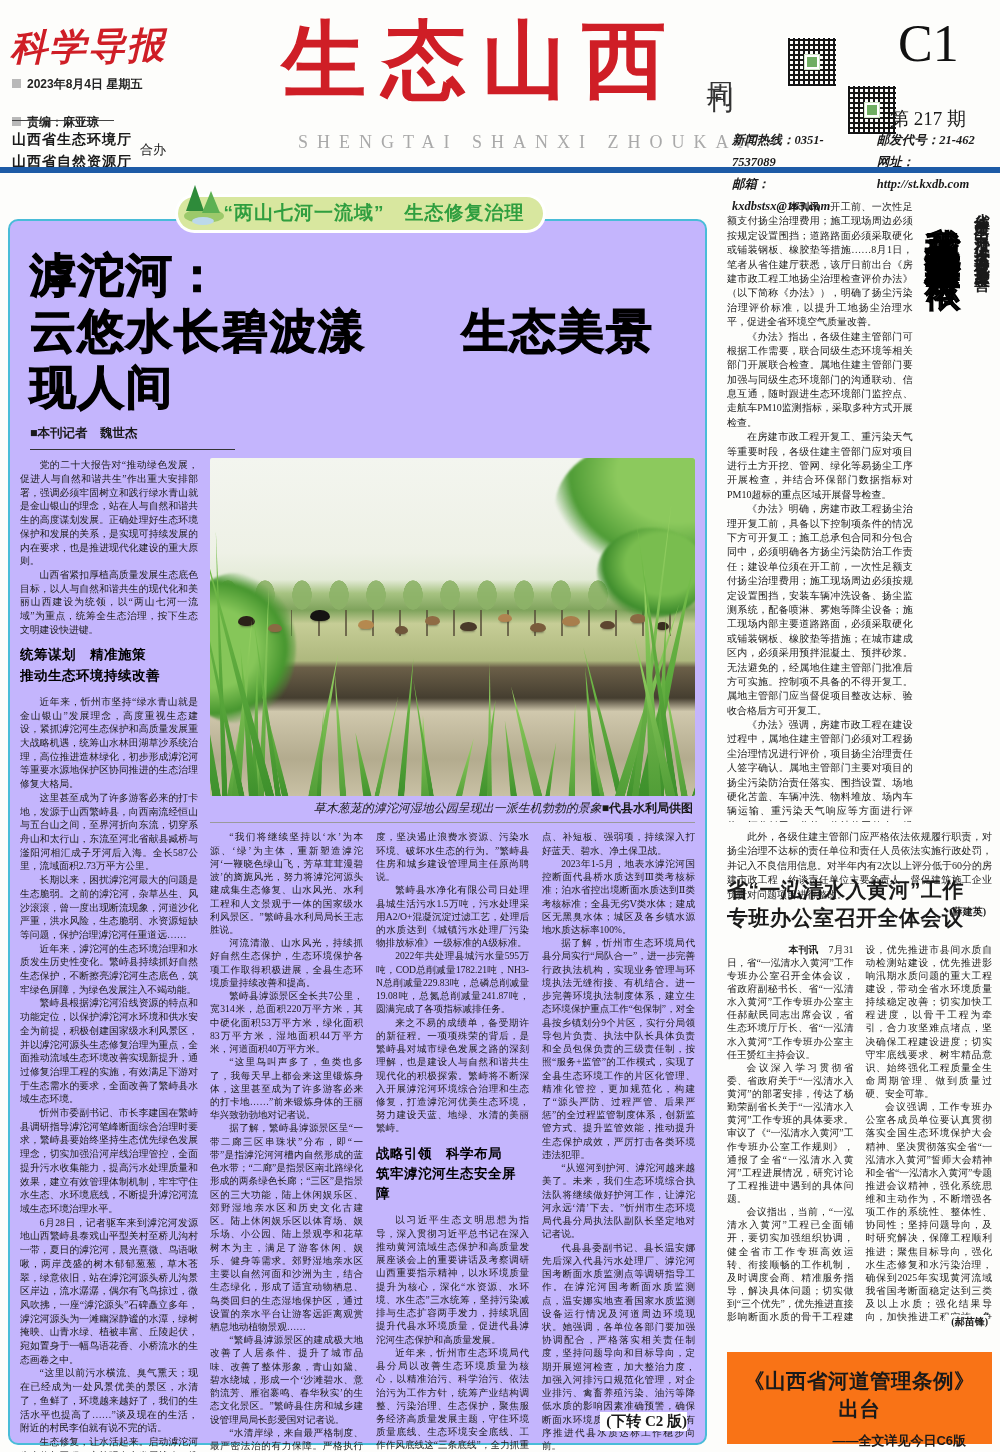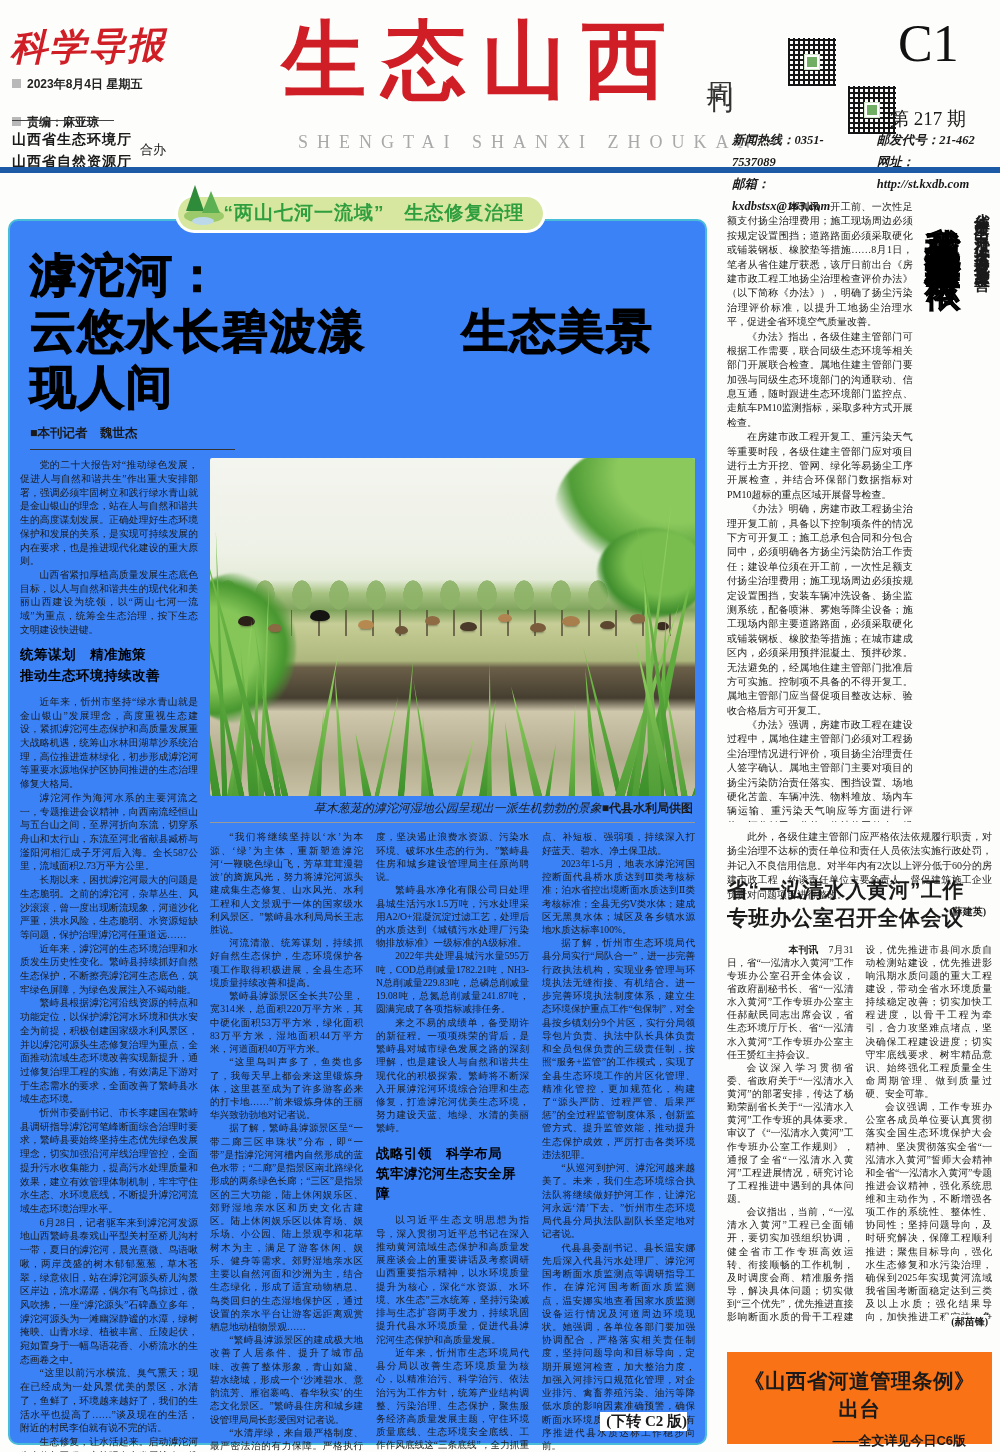--- a/index.html
+++ b/index.html
@@ -45,21 +45,21 @@
     padding:3px 18px 4px 46px;font-size:19px;font-weight:bold;color:#2f9e3f;
     font-family:"Liberation Sans",sans-serif;letter-spacing:1px;box-shadow:0 0 0 3px #fff;}
   .trees{position:absolute;left:6px;top:-14px;width:40px;height:40px;}
   .trees .mound{position:absolute;left:0;bottom:0;width:40px;height:14px;border-radius:50%;background:#9cc96a;}
   .trees .t1,.trees .t2{position:absolute;width:0;height:0;border-left:9px solid transparent;border-right:9px solid transparent;}
   .trees .t1{left:2px;top:2px;border-bottom:26px solid #2e8b3a;}
   .trees .t2{left:18px;top:8px;border-bottom:22px solid #5cb052;}
   .trees .wave{position:absolute;left:8px;bottom:-2px;width:22px;height:8px;border-radius:50%;background:#bcd9ea;}
   
   .main-box{left:8px;top:219px;width:699px;height:1226px;border:2.5px solid #49bcd8;
-    border-radius:10px;box-sizing:border-box;padding:26px 10px 8px 10px;background:#3b82f6;}
+    border-radius:10px;box-sizing:border-box;padding:26px 10px 8px 10px;background:#c4b5fd;}
   .headline{padding-left:10px;font-family:"Liberation Sans","DejaVu Sans",sans-serif;
     font-weight:900;color:#000;line-height:1.22;letter-spacing:2px;}
   .headline .t1{font-size:46px;-webkit-text-stroke:1.3px #000;}
   .headline .t2{font-size:46px;-webkit-text-stroke:1.3px #000;}
   .byline{margin:10px 0 8px 10px;width:205px;border-bottom:1.5px solid #333;padding-bottom:7px;
     font-size:12.5px;font-weight:bold;font-family:"Liberation Sans",sans-serif;}
   .article-flex{display:flex;gap:12px;height:1012px;overflow:hidden;}
   .col1{width:178px;flex:none;font-size:9.8px;line-height:1.40;overflow:hidden;text-align:justify;}
   .main-right{flex:1;display:flex;flex-direction:column;min-width:0;}
   .bp{margin:0;text-indent:2em;text-align:justify;}
@@ -163,21 +163,21 @@
   <div class="byline">■本刊记者　魏世杰</div>
   <div class="article-flex">
     <div class="col1">
         <p class="bp">党的二十大报告对“推动绿色发展，促进人与自然和谐共生”作出重大安排部署，强调必须牢固树立和践行绿水青山就是金山银山的理念，站在人与自然和谐共生的高度谋划发展。正确处理好生态环境保护和发展的关系，是实现可持续发展的内在要求，也是推进现代化建设的重大原则。</p>
         <p class="bp">山西省紧扣厚植高质量发展生态底色目标，以人与自然和谐共生的现代化和美丽山西建设为统领，以“两山七河一流域”为重点，统筹全生态治理，按下生态文明建设快进键。</p>
         <div class="colhead">
           <div>统筹谋划　精准施策</div>
           <div>推动生态环境持续改善</div>
         </div>
         <p class="bp">近年来，忻州市坚持“绿水青山就是金山银山”发展理念，高度重视生态建设，紧抓滹沱河生态保护和高质量发展重大战略机遇，统筹山水林田湖草沙系统治理，高位推进造林绿化，初步形成滹沱河等重要水源地保护区协同推进的生态治理修复大格局。</p>
-        <p class="bp">滹沱河作为海河水系的主要河流之一，专题推进会议精神，向西南流经恒山与五台山之间，至界河折向东流，切穿系舟山和太行山，东流至河北省献县臧桥与滏阳河相汇成子牙河后入海。全长587公里，流域面积2.73万平方公里。</p>
+        <p class="bp">这里甚至成为了许多游客必来的打卡地，发源于山西繁峙县，向西南流经恒山与五台山之间，至界河折向东流，切穿系舟山和太行山，东流至河北省献县臧桥与滏阳河相汇成子牙河后入海。全长587公里，流域面积2.73万平方公里。</p>
         <p class="bp">长期以来，困扰滹沱河最大的问题是生态脆弱。之前的滹沱河，杂草丛生、风沙滚滚，曾一度出现断流现象，河道沙化严重，洪水风险，生态脆弱、水资源短缺等问题，保护治理滹沱河任重道远……</p>
         <p class="bp">近年来，滹沱河的生态环境治理和水质发生历史性变化。繁峙县持续抓好自然生态保护，不断擦亮滹沱河生态底色，筑牢绿色屏障，为绿色发展注入不竭动能。</p>
         <p class="bp">繁峙县根据滹沱河沿线资源的特点和功能定位，以保护滹沱河水环境和供水安全为前提，积极创建国家级水利风景区，并以滹沱河源头生态修复治理为重点，全面推动流域生态环境改善实现新提升，通过修复治理工程的实施，有效满足下游对于生态需水的要求，全面改善了繁峙县水域生态环境。</p>
         <p class="bp">忻州市委副书记、市长李建国在繁峙县调研指导滹沱河笔峰断面综合治理时要求，繁峙县要始终坚持生态优先绿色发展理念，切实加强沿河岸线治理管控，全面提升污水收集能力，提高污水处理质量和效果，建立有效管理体制机制，牢牢守住水生态、水环境底线，不断提升滹沱河流域生态环境治理水平。</p>
         <p class="bp">6月28日，记者驱车来到滹沱河发源地山西繁峙县泰戏山平型关村至桥儿沟村一带，夏日的滹沱河，晨光熹微、鸟语啾啾，两岸茂盛的树木郁郁葱葱，草木苍翠，绿意依旧，站在滹沱河源头桥儿沟景区岸边，流水潺潺，偶尔有飞鸟掠过，微风吹拂，一座“滹沱源头”石碑矗立多年，滹沱河源头为一滩幽深静谧的水潭，绿树掩映、山青水绿、植被丰富、丘陵起伏，宛如置身于一幅鸟语花香、小桥流水的生态画卷之中。</p>
         <p class="bp">“这里以前污水横流、臭气熏天；现在已经成为一处风景优美的景区，水清了，鱼鲜了，环境越来越好了，我们的生活水平也提高了……”谈及现在的生活，附近的村民李伯就有说不完的话。</p>
         <p class="bp">生态修复，让水活起来。启动滹沱河生态修复工程，实施强有力发展战略，推进滹沱河经济带规划建设，滹沱河也被赋予了更多新内涵。</p>
       </div>
     <div class="main-right">
       <div class="photo" id="photo">
@@ -241,21 +241,21 @@
           <div class="blade" style="left: 462px; height: 282px; width: 7px; transform: rotate(-8deg);"></div>
           <div class="blade" style="background: linear-gradient(to top, rgb(79, 156, 54), rgb(154, 212, 101)); left: 457px; height: 169px; width: 10px; transform: rotate(-13deg);"></div>
           <div class="blade" style="left: 480px; height: 216px; width: 13px; transform: rotate(18deg);"></div>
         </div>
       <div class="caption-row">
         <span>草木葱茏的滹沱河湿地公园呈现出一派生机勃勃的景象</span>
         <span class="caption-credit">■代县水利局供图</span>
       </div>
       <div class="flow">
           <p class="bp">“我们将继续坚持以‘水’为本源、‘绿’为主体，重新塑造滹沱河‘一鞭晓色绿山飞，芳草茸茸漫碧波’的旖旎风光，努力将滹沱河源头建成集生态修复、山水风光、水利工程和人文景观于一体的国家级水利风景区。”繁峙县水利局局长王志胜说。</p>
-          <p class="bp">河流清澈、统筹谋划，持续抓好自然生态保护，生态环境保护各项工作取得积极进展，全县生态环境质量持续改善和提高。</p>
+          <p class="bp">河流清澈、山水风光，持续抓好自然生态保护，生态环境保护各项工作取得积极进展，全县生态环境质量持续改善和提高。</p>
           <p class="bp">繁峙县滹源景区全长共7公里，宽314米，总面积220万平方米，其中硬化面积53万平方米，绿化面积83万平方米，湿地面积44万平方米，河道面积40万平方米。</p>
           <p class="bp">“这里鸟叫声多了，鱼类也多了，我每天早上都会来这里锻炼身体，这里甚至成为了许多游客必来的打卡地……”前来锻炼身体的王丽华兴致勃勃地对记者说。</p>
           <p class="bp">据了解，繁峙县滹源景区呈“一带二廊三区串珠状”分布，即“一带”是指滹沱河河槽内自然形成的蓝色水带；“二廊”是指景区南北路绿化形成的两条绿色长廊；“三区”是指景区的三大功能，陆上休闲娱乐区、郊野湿地亲水区和历史文化古建区。陆上休闲娱乐区以体育场、娱乐场、小公园、陆上景观亭和花草树木为主，满足了游客休闲、娱乐、健身等需求。郊野湿地亲水区主要以自然河面和沙洲为主，结合生态绿化，形成了适宜动物栖息、鸟类回归的生态湿地保护区，通过设置的亲水平台让游客远距离观赏栖息地动植物景观……</p>
           <p class="bp">“繁峙县滹源景区的建成极大地改善了人居条件、提升了城市品味、改善了整体形象，青山如黛、碧水绕城，形成一个‘沙滩碧水、意韵流芳、雁宿褰鸣、春华秋实’的生态文化景区。”繁峙县住房和城乡建设管理局局长彭爱国对记者说。</p>
           <p class="bp">“水清岸绿，来自最严格制度、最严密法治的有力保障。严格执行水污染防治制度、水资源管理制度，坚决遏止浪费水资源、污染水环境、破坏水生态的行为。”繁峙县住房和城乡建设管理局主任原尚聘说。</p>
           <p class="bp">繁峙县水净化有限公司日处理县城生活污水1.5万吨，污水处理采用A2/O+混凝沉淀过滤工艺，处理后的水质达到《城镇污水处理厂污染物排放标准》一级标准的A级标准。</p>
           <p class="bp">2022年共处理县城污水量595万吨，COD总削减量1782.21吨，NH3-N总削减量229.83吨，总磷总削减量19.08吨，总氮总削减量241.87吨，圆满完成了各项指标减排任务。</p>
           <p class="bp">来之不易的成绩单，备受期许的新征程。一项项殊荣的背后，是繁峙县对城市绿色发展之路的深刻理解，也是建设人与自然和谐共生现代化的积极探索。繁峙将不断深入开展滹沱河环境综合治理和生态修复，打造滹沱河优美生态环境，努力建设天蓝、地绿、水清的美丽繁峙。</p>
           <div class="colhead">
             <div>战略引领　科学布局</div>

